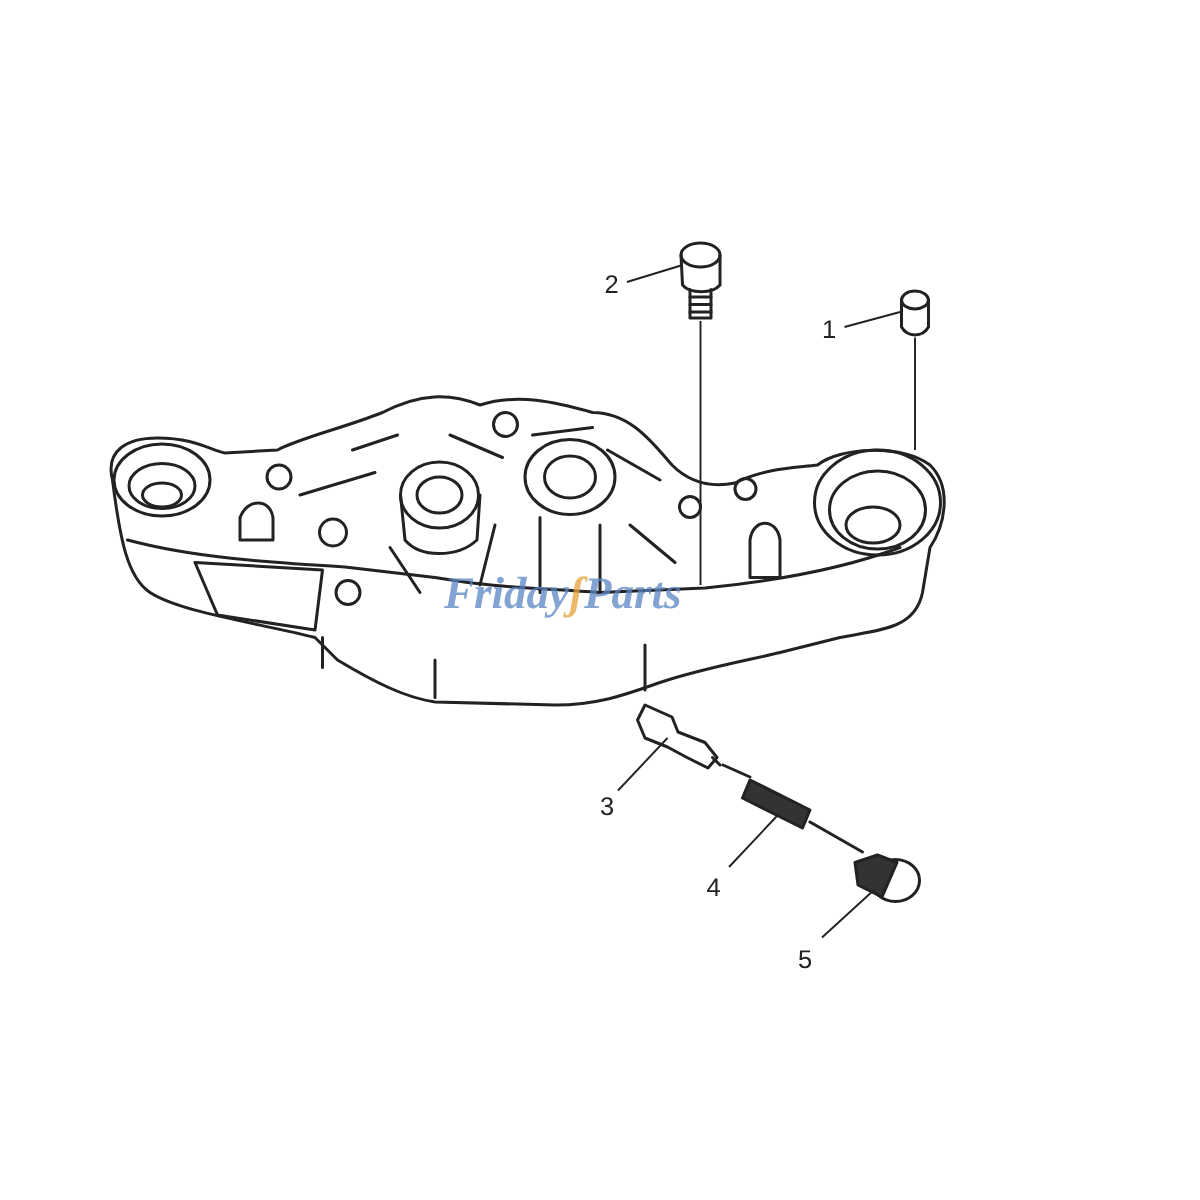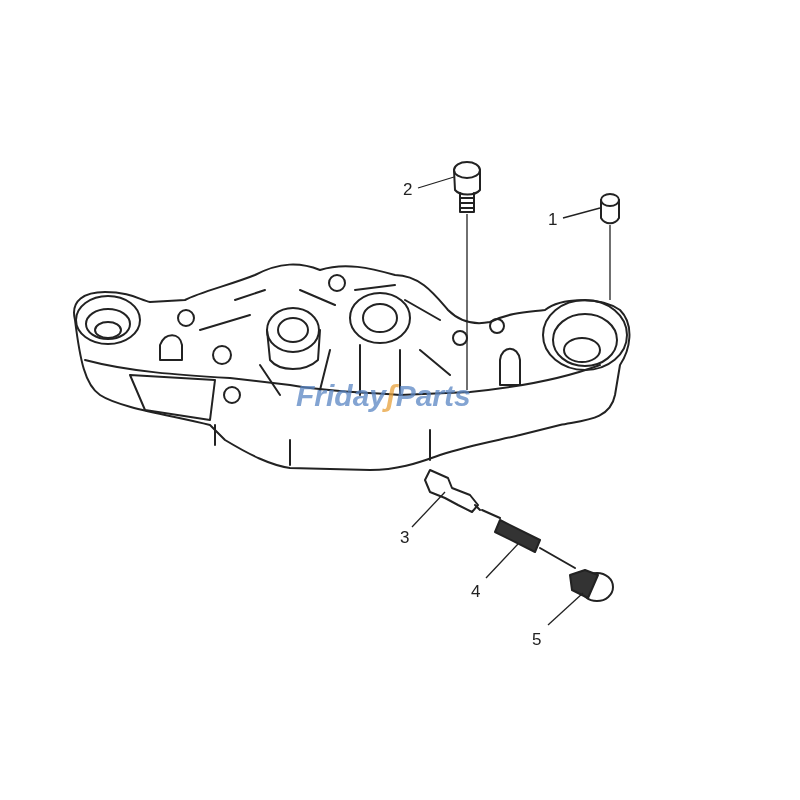--- a/index.html
+++ b/index.html
@@ -1,19 +1,19 @@
 <!DOCTYPE html>
 <html><head>
 <meta charset="utf-8">
 <style>
   html, body { margin:0; padding:0; background:#ffffff; }
   body { width:800px; height:800px; position:relative; overflow:hidden; font-family:"Liberation Sans", sans-serif; }
   .canvas { position:absolute; left:0; top:0; width:800px; height:800px; }
   .callout { position:absolute; font-size:17px; color:#222; font-family:"Liberation Sans", sans-serif; }
-  .watermark { position:absolute; left:296px; top:379px; font-size:30px; font-weight:bold; font-style:italic; letter-spacing:0px; color:#5a86c4; opacity:0.75; font-family:Liberation Sans, sans-serif; }
+  .watermark { position:absolute; left:296px; top:379px; font-size:30px; font-weight:bold; font-style:italic; letter-spacing:0px; color:#5a86c4; opacity:0.75; font-family:Liberation Serif, serif; }
   .watermark .hook { color:#e8a13a; }
 </style>
 </head>
 <body>
 
 <div class="canvas">
 <svg width="800" height="800" viewBox="0 0 800 800">
   <g fill="none" stroke="#222" stroke-width="2" stroke-linejoin="round" stroke-linecap="round">
 
     <path d="M75,320 C70,300 85,292 105,292 C130,292 140,300 150,302 L185,300 C200,292 230,285 255,275 C280,262 300,262 320,270 C345,262 370,268 395,275 C420,275 435,295 448,310 C460,322 475,325 490,322 C510,312 530,312 545,310 C560,298 600,296 620,310 C635,325 630,350 620,365 L615,395 C610,420 585,420 560,425 L520,435 C500,440 470,445 440,455 C420,462 400,470 370,470 L290,468 C270,465 250,455 225,440 L210,425 C170,415 120,408 100,395 C85,385 80,360 75,320 Z"></path>

